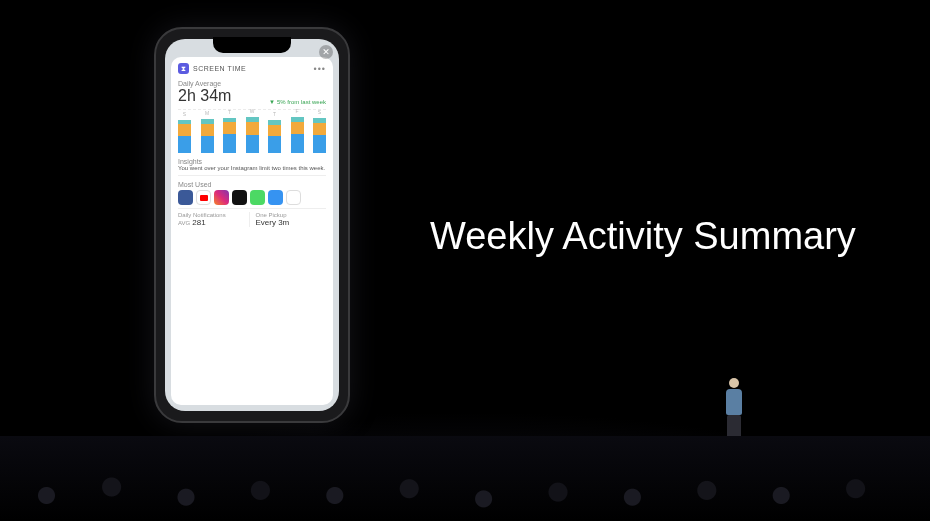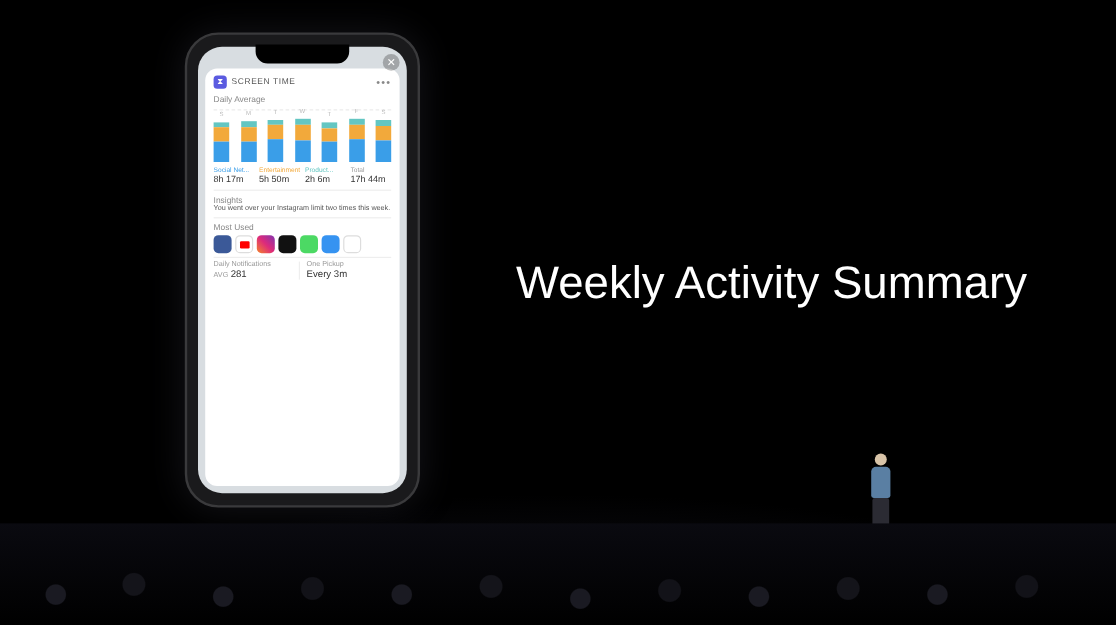--- a/index.html
+++ b/index.html
@@ -139,20 +139,27 @@
     <div class="close-btn">✕</div>
 
     <div class="widget-card">
       <div class="widget-header">
         <div class="hourglass">⧗</div>
         <div class="widget-title">SCREEN TIME</div>
         <div class="more">•••</div>
       </div>
 
       <div class="section-label">Daily Average</div>
+      <div class="avg-row">
+        <div class="avg-value">2h 34m</div>
+        <div class="trend">
+          <span>▼</span>
+          <span>5% from last week</span>
+        </div>
+      </div>
 
       <div class="chart" id="chart">
           <div class="bar" style="position: relative;">
             <div style="height: 17.1111px; background: rgb(58, 158, 232);"></div>
             <div style="height: 11.7333px; background: rgb(242, 169, 59);"></div>
             <div style="height: 4.4px; background: rgb(99, 198, 194);"></div>
             <div class="day" style="left: 0px;">S</div>
           </div>
           <div class="bar" style="position: relative;">
             <div style="height: 16.6222px; background: rgb(58, 158, 232);"></div>
@@ -185,38 +192,20 @@
             <div class="day" style="left: 0px;">F</div>
           </div>
           <div class="bar" style="position: relative;">
             <div style="height: 18.0889px; background: rgb(58, 158, 232);"></div>
             <div style="height: 12.2222px; background: rgb(242, 169, 59);"></div>
             <div style="height: 4.4px; background: rgb(99, 198, 194);"></div>
             <div class="day" style="left: 0px;">S</div>
           </div>
         </div>
 
-      <div class="cat-row">
-        <div class="cat soc">
-          <div class="clabel">Social Net...</div>
-          <div class="cval">8h 17m</div>
-        </div>
-        <div class="cat ent">
-          <div class="clabel">Entertainment</div>
-          <div class="cval">5h 50m</div>
-        </div>
-        <div class="cat pro">
-          <div class="clabel">Product...</div>
-          <div class="cval">2h 6m</div>
-        </div>
-        <div class="cat">
-          <div class="clabel">Total</div>
-          <div class="cval">17h 44m</div>
-        </div>
-      </div>
 
       <div class="insights">
         <div class="section-label">Insights</div>
         <div class="txt">You went over your Instagram limit two times this week.</div>
       </div>
 
       <div class="most-used">
         <div class="section-label">Most Used</div>
         <div class="apps">
           <div class="app fb"></div>

